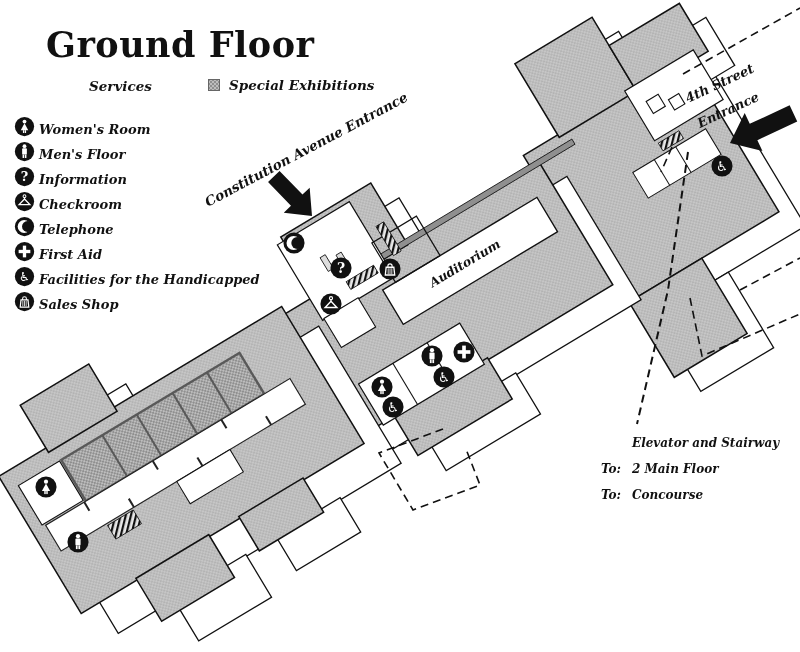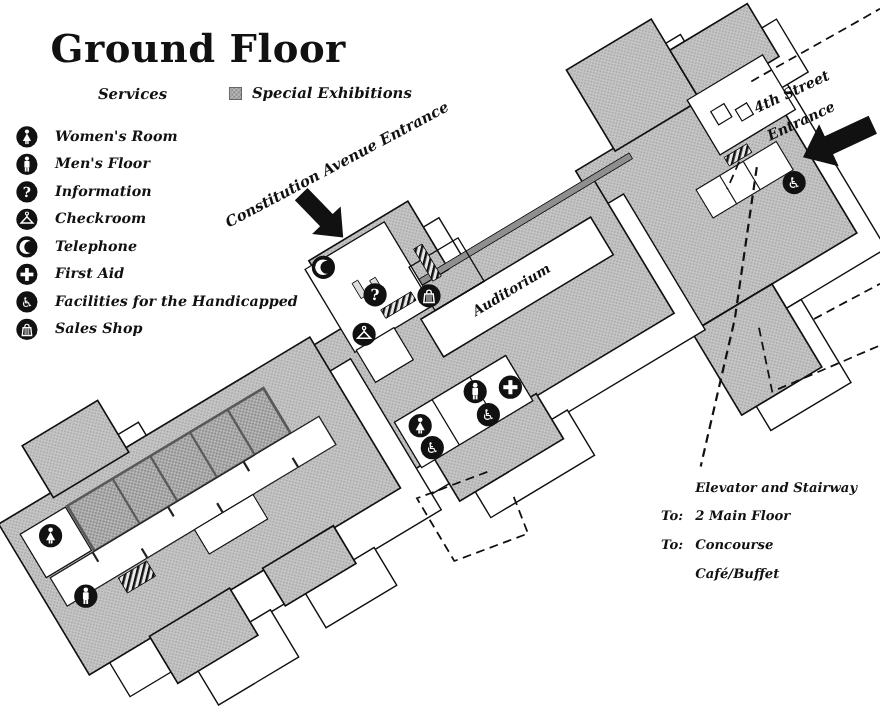--- a/index.html
+++ b/index.html
@@ -5,21 +5,21 @@
   html,body{margin:0;padding:0;background:#fff;}
   #page{position:relative;width:800px;height:652px;background:#ffffff;overflow:hidden;
         font-family:"DejaVu Serif",serif;color:#111;}
   #map-svg{position:absolute;left:0;top:0;}
   .abs{position:absolute;}
   #title{left:46px;top:24px;font-size:35px;font-weight:bold;letter-spacing:.5px;}
   #services-label{left:48px;top:78px;font-size:13.5px;font-style:italic;font-weight:bold;margin-left:41px;}
   #special-exh{left:208px;top:77px;display:flex;align-items:center;gap:9px;text-align:center;}
   #special-exh .lbl{font-size:13.5px;font-style:italic;font-weight:bold;}
   #legend{left:14px;top:112px;}
-  .leg-row{display:flex;align-items:center;gap:15px;height:25px;}
+  .leg-row{display:flex;align-items:flex-end;gap:4px;height:25px;}
   .leg-row .lbl{font-size:13px;font-style:italic;font-weight:bold;white-space:nowrap;}
   #dest-block{left:601px;top:430px;font-size:12px;font-style:italic;font-weight:bold;line-height:26px;}
   .dest-row{display:flex;}
   .dest-row .pre{width:31px;}
   svg text.maplbl{font-family:"DejaVu Serif",serif;font-style:italic;font-weight:bold;fill:#111;}
 </style>
 </head>
 <body>
 
 <div id="page">
@@ -295,17 +295,16 @@
   <div class="dest-row">
     <span class="pre">To:</span>
     <span>2 Main Floor</span>
   </div>
   <div class="dest-row">
     <span class="pre">To:</span>
     <span>Concourse</span>
   </div>
   <div class="dest-row">
     <span class="pre"></span>
-    <span>Café/Buffet</span>
   </div>
 </div>
 
 </div>
 
 </body></html>

